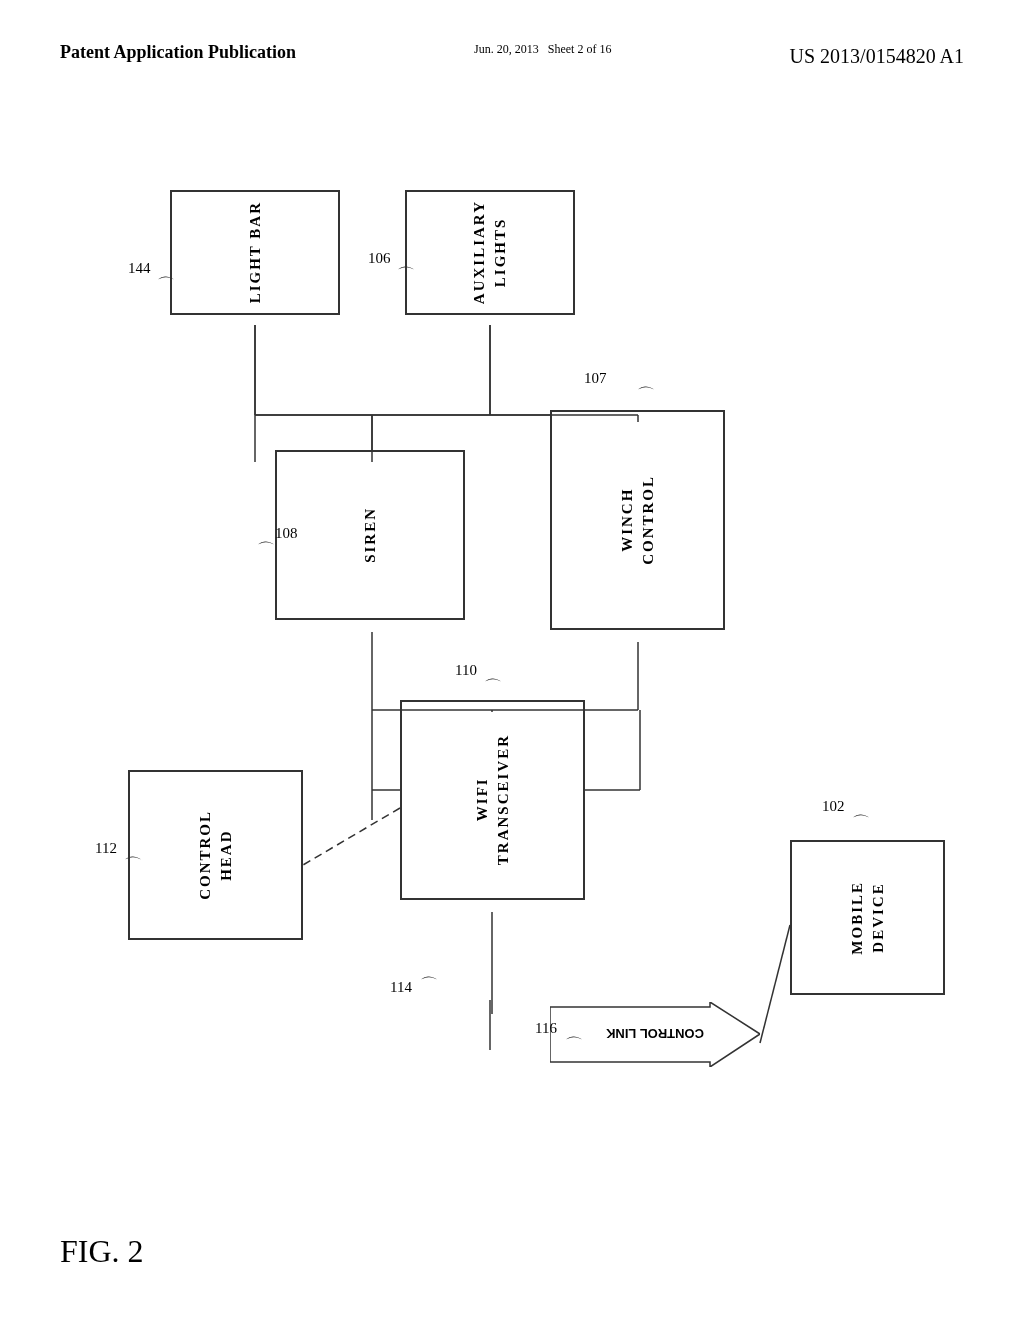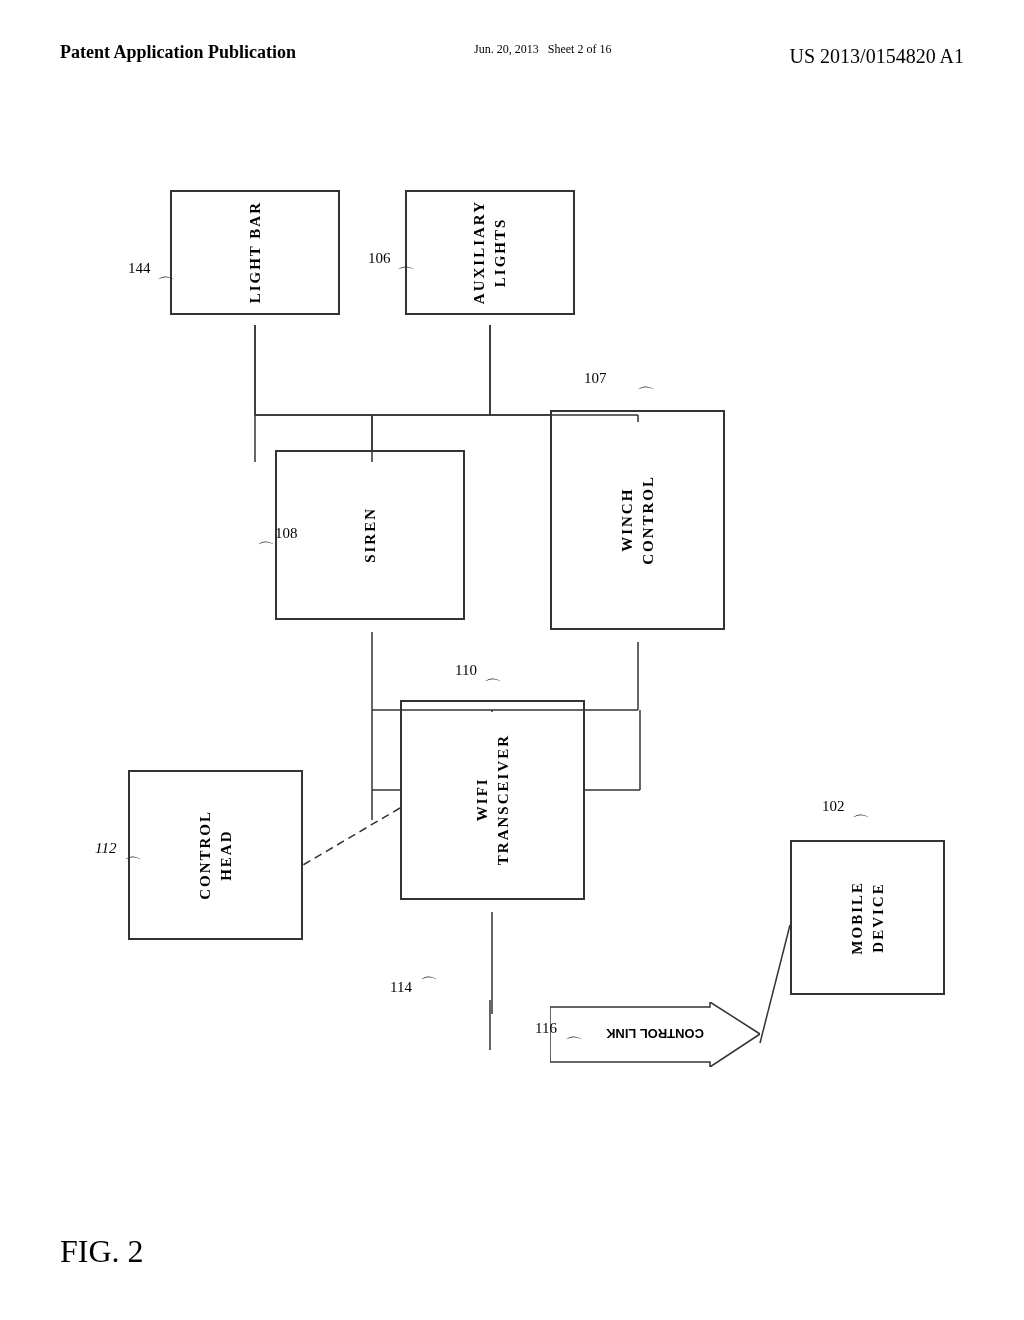--- a/index.html
+++ b/index.html
@@ -174,21 +174,21 @@
     <span class="rotated-label">WIFI<br>TRANSCEIVER</span>
   </div>
 
   <div class="ref-label" style="left: 395px; top: 522px;">110</div>
   <div style="position:absolute; left:424px; top:535px; font-size:18px; color:#333;">⌒</div>
 
   <div class="box" style="left: 68px; top: 630px; width: 175px; height: 170px;">
     <span class="rotated-label">CONTROL<br>HEAD</span>
   </div>
 
-  <div class="ref-label" style="left: 35px; top: 700px; font-style: italic;">112</div>
+  <div class="ref-label" style="left: 35px; top: 700px;">112</div>
   <div style="position:absolute; left:64px; top:713px; font-size:18px; color:#333;">⌒</div>
 
   <div class="box" style="left: 730px; top: 700px; width: 155px; height: 155px;">
     <span class="rotated-label">MOBILE<br>DEVICE</span>
   </div>
 
   <div class="ref-label" style="left: 762px; top: 658px;">102</div>
   <div style="position:absolute; left:792px; top:671px; font-size:18px; color:#333;">⌒</div>
 
   <div style="position:absolute; left:490px; top:862px; width:200px; height:65px;">

